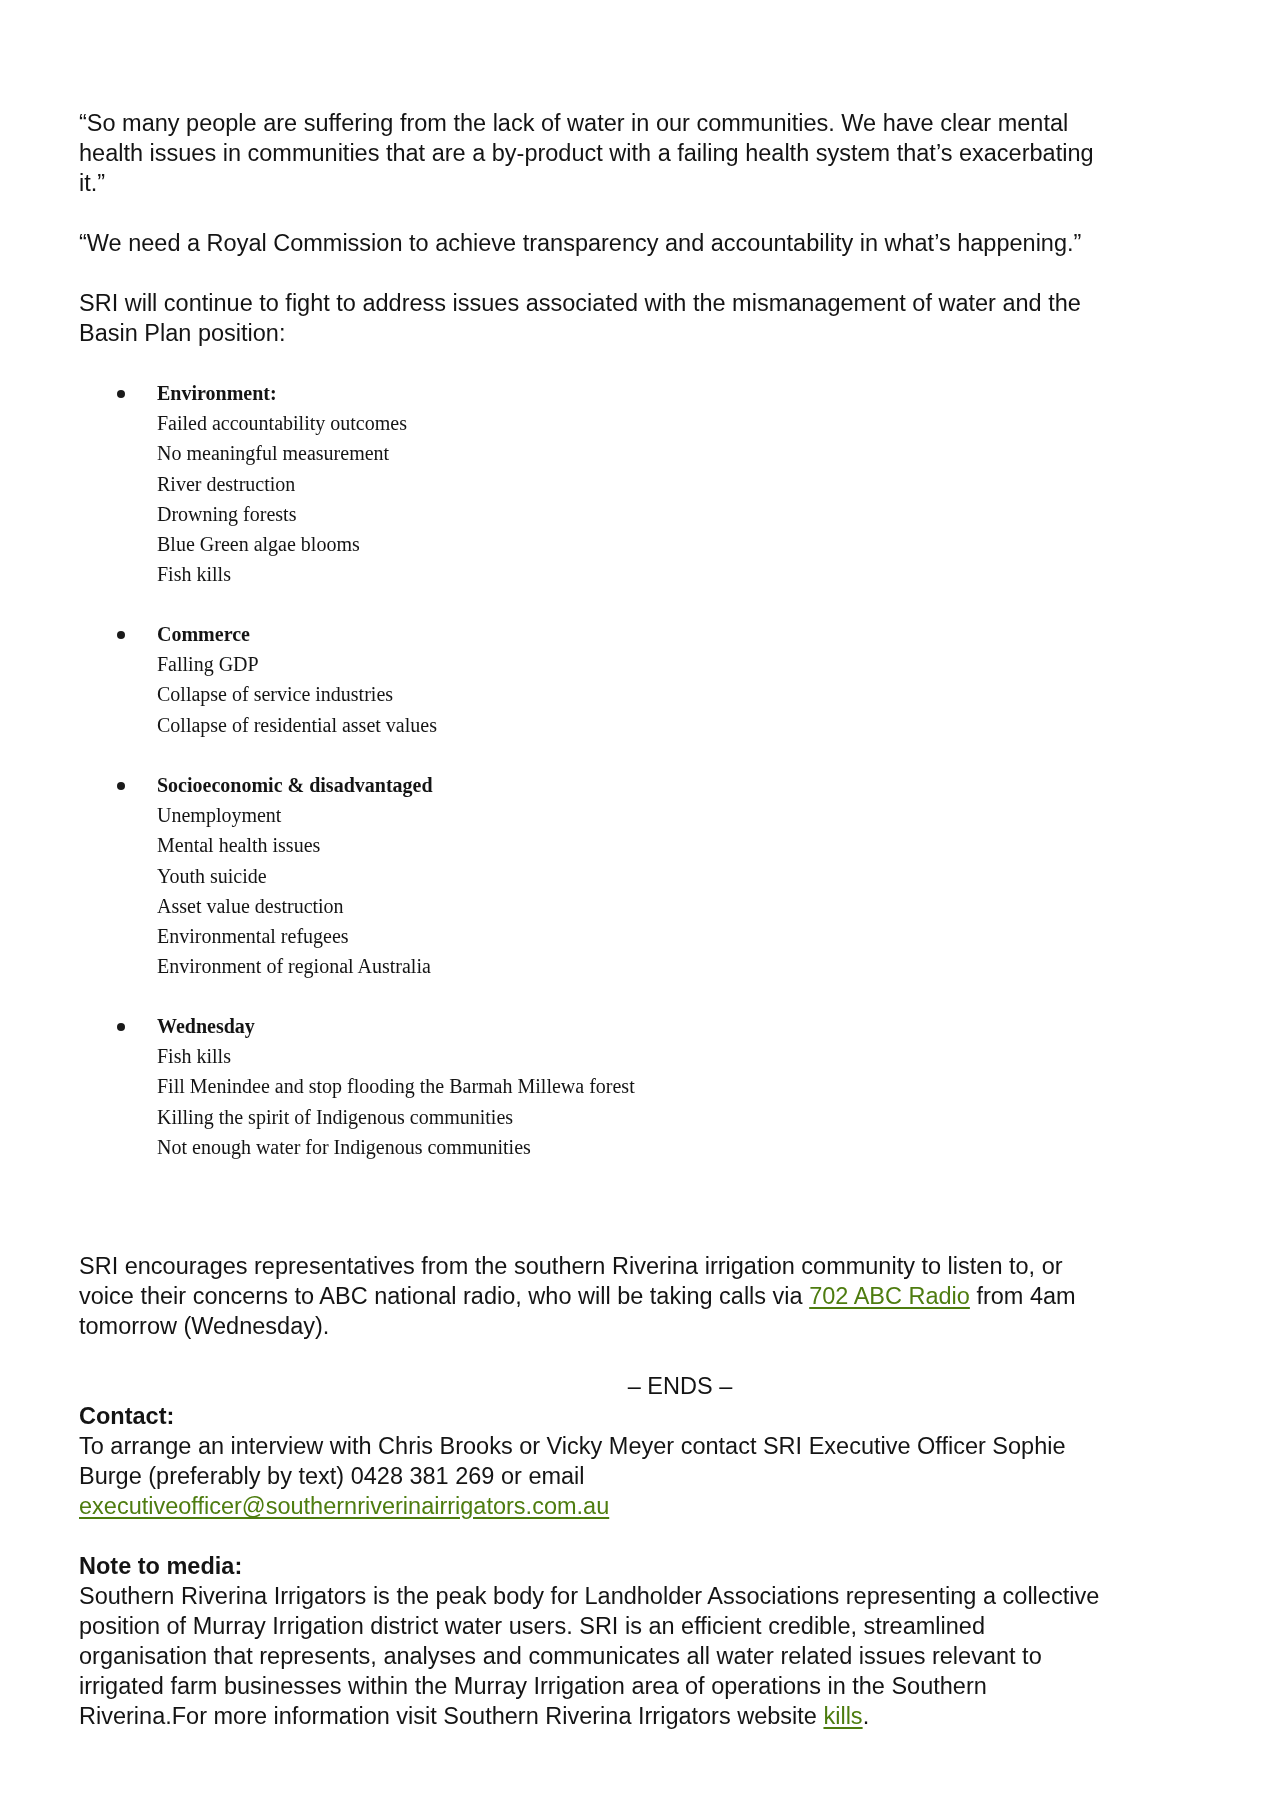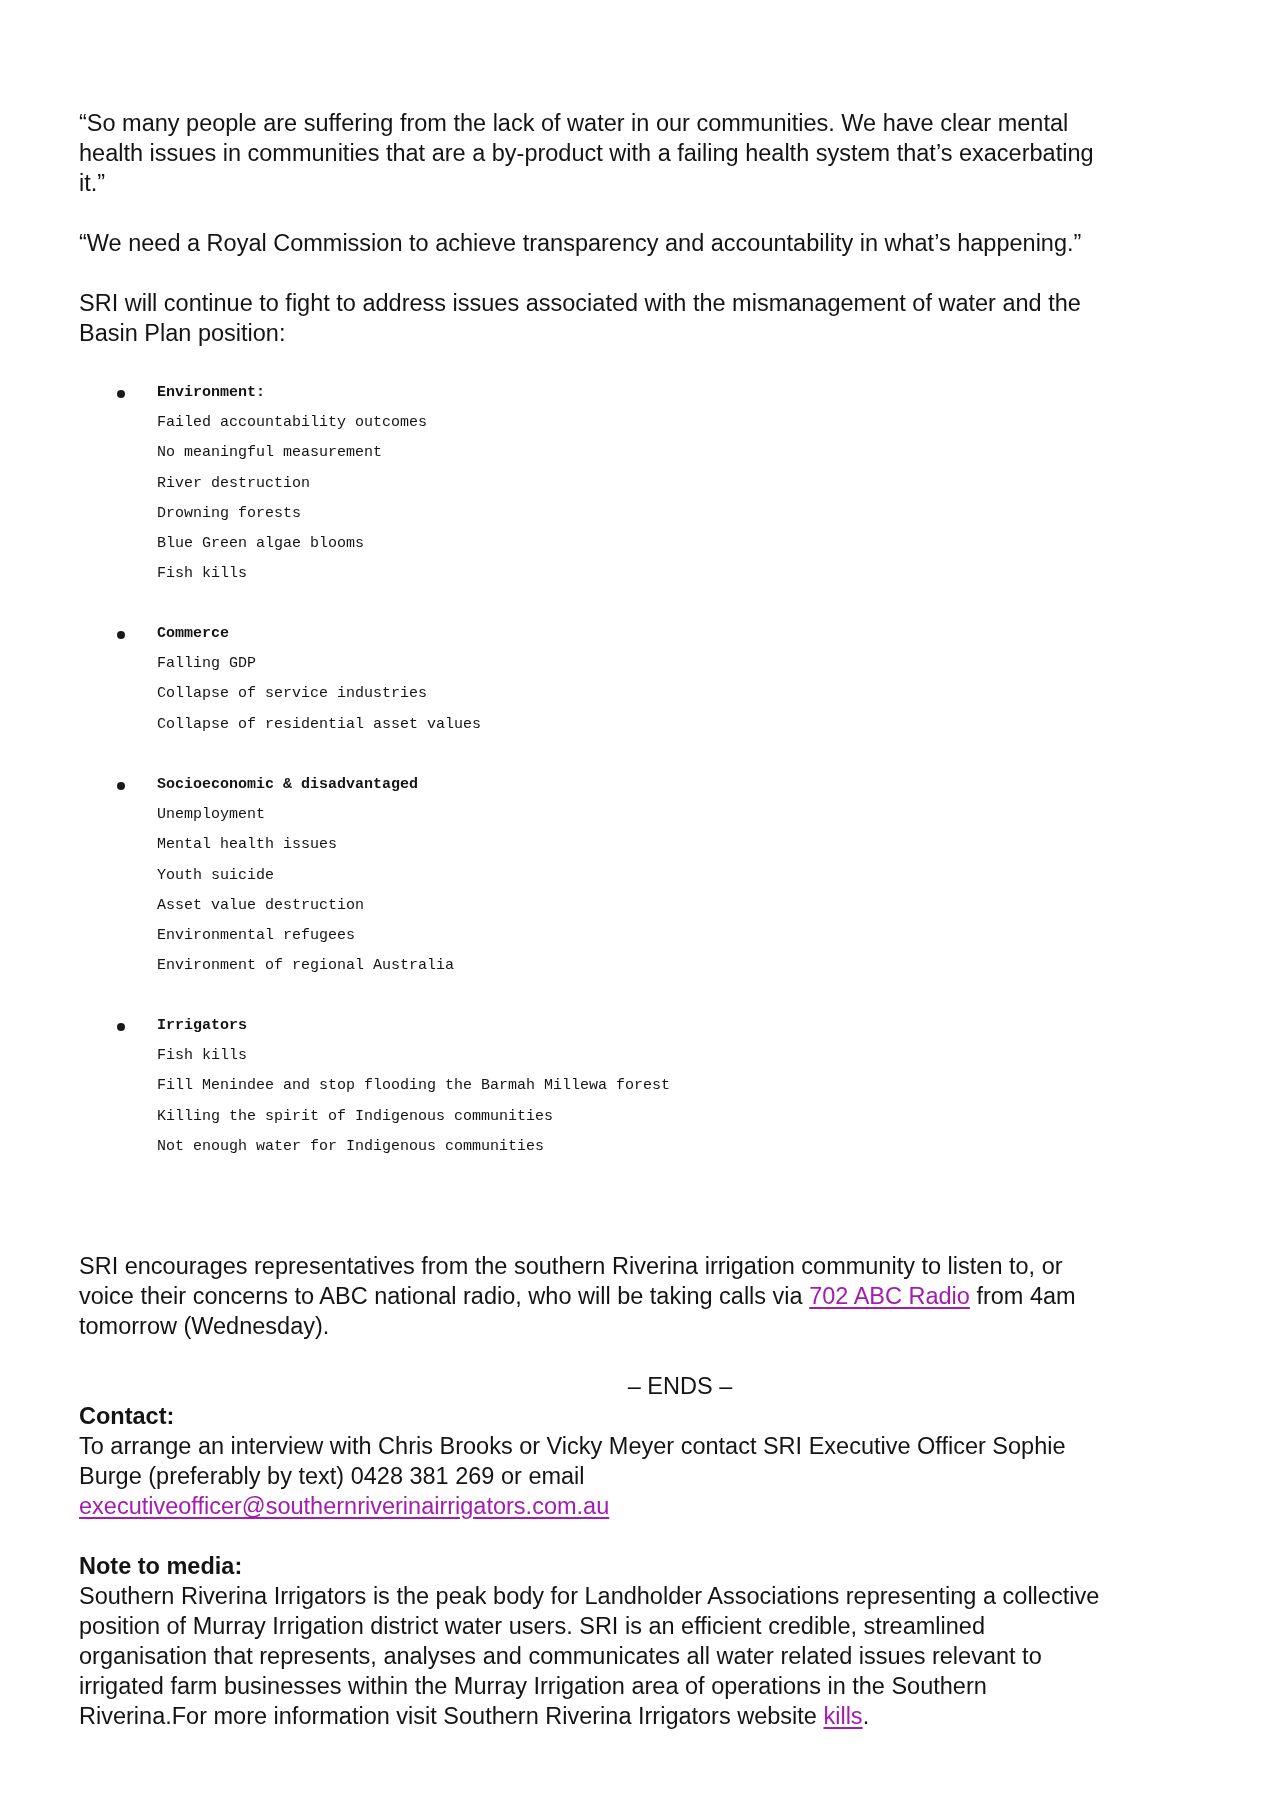--- a/index.html
+++ b/index.html
@@ -1,27 +1,27 @@
 <!DOCTYPE html>
 <html><head>
 <meta charset="utf-8">
 <style>
   html, body { margin: 0; padding: 0; background: #ffffff; }
   body { width: 1280px; height: 1810px; position: relative; overflow: hidden; color: #141414; }
   .page { position: absolute; left: 0; top: 0; width: 1280px; height: 1790px; }
   .arial { font-family: "Liberation Sans", sans-serif; font-size: 23.5px; line-height: 30px; }
   .para { position: absolute; left: 79px; width: 1140px; margin: 0; }
-  .verdana { font-family: Liberation Mono, monospace; font-size: 15px; line-height: 30.2px; }
+  .verdana { font-family: Liberation Serif, serif; font-size: 20px; line-height: 30.2px; }
   .bullet-group { position: absolute; left: 113px; width: 900px; }
   .bullet-row { position: relative; padding-left: 44px; }
   .bullet-dot { position: absolute; left: 4px; top: 12px; width: 8px; height: 8px; border-radius: 50%; background: #1a1a1a; }
   .bullet-head { font-weight: bold; display: block; }
   .bullet-item { display: block; }
   .bold { font-weight: bold; }
-  a.link { color: #a21caf; text-decoration: underline; text-underline-offset: 3px; }
+  a.link { color: #4d7c0f; text-decoration: underline; text-underline-offset: 3px; }
   .ends { position: absolute; top: 1371px; left: 0; width: 1360px; text-align: center; }
   .line { display: block; }
 </style>
 </head>
 <body>
 
 <div class="page">
 
   <p class="para arial" style="top:108px;">
     <span class="line">“So many people are suffering from the lack of water in our communities. We have clear mental</span>
@@ -70,21 +70,21 @@
       <span class="bullet-item">Youth suicide</span>
       <span class="bullet-item">Asset value destruction</span>
       <span class="bullet-item">Environmental refugees</span>
       <span class="bullet-item">Environment of regional Australia</span>
     </div>
   </div>
 
   <div class="bullet-group verdana" style="top:1011px;">
     <div class="bullet-row">
       <span class="bullet-dot"></span>
-      <span class="bullet-head">Irrigators</span>
+      <span class="bullet-head">Wednesday</span>
       <span class="bullet-item">Fish kills</span>
       <span class="bullet-item">Fill Menindee and stop flooding the Barmah Millewa forest</span>
       <span class="bullet-item">Killing the spirit of Indigenous communities</span>
       <span class="bullet-item">Not enough water for Indigenous communities</span>
     </div>
   </div>
 
   <p class="para arial" style="top:1251px;">
     <span class="line">SRI encourages representatives from the southern Riverina irrigation community to listen to, or</span>
     <span class="line"><span>voice their concerns to ABC national radio, who will be taking calls via </span><a class="link" href="#">702 ABC Radio</a><span> from 4am</span></span>

